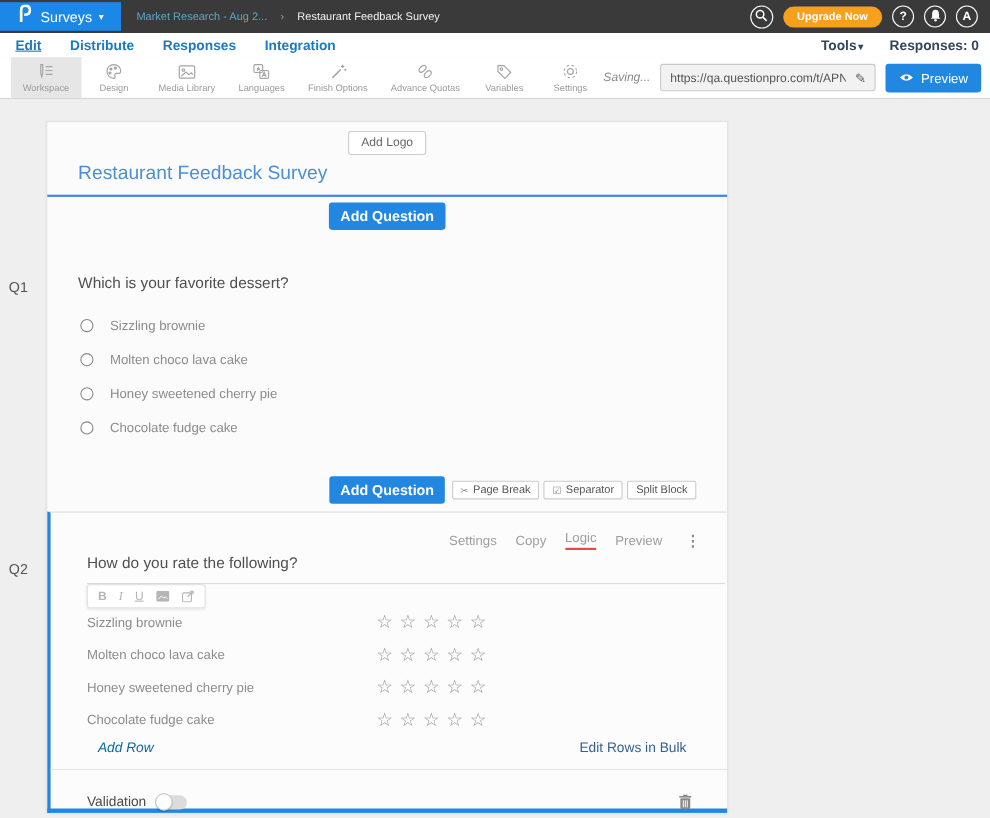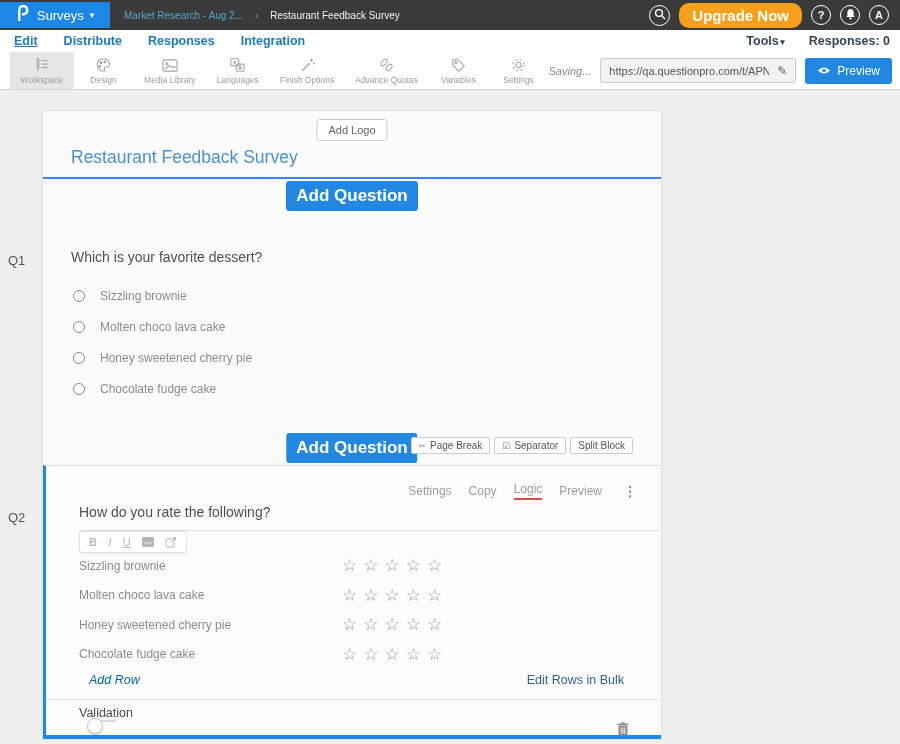--- a/index.html
+++ b/index.html
@@ -11,21 +11,21 @@
   .logo-block { width:110px; height:26px; background:#1b87e6; display:flex; align-items:center; justify-content:center; gap:8px; color:#fff; cursor:pointer; }
   .surveys-label { font-size:13px; }
   .caret { font-size:9px; margin-left:-2px; }
   .breadcrumb { display:flex; align-items:center; margin-left:14px; gap:12px; font-size:10px; }
   .bc-parent { color:#58a9c8; cursor:pointer; }
   .bc-chev { color:#9a9a9a; }
   .bc-current { color:#f2f2f2; }
   .topbar-right { margin-left:auto; display:flex; align-items:center; gap:9px; padding-right:11px; }
   .circle-btn { width:20px; height:20px; border:1.5px solid #fff; border-radius:50%; display:flex; align-items:center; justify-content:center; color:#fff; font-size:11px; font-weight:bold; cursor:pointer; }
   .search-circle { width:21px; height:21px; }
-  .upgrade-btn { background:#f7a01d; color:#fff; font-size:15px; font-weight:bold; border:none; border-radius:10px; padding:4px 13px; cursor:pointer; font-family:inherit; }
+  .upgrade-btn { background:#f7a01d; color:#fff; font-size:10px; font-weight:bold; border:none; border-radius:10px; padding:4px 13px; cursor:pointer; font-family:inherit; }
 
   
   .navbar { position:absolute; top:30px; left:0; width:900px; height:22px; background:#fff; display:flex; align-items:center; padding:0 10px 0 14px; }
   .nav-tabs { display:flex; gap:26px; }
   .nav-tab { font-size:12.5px; font-weight:600; color:#1b7ac0; cursor:pointer; }
   .nav-tab.active { text-decoration:underline; }
   .nav-right { margin-left:auto; display:flex; gap:24px; align-items:center; font-size:12.5px; color:#33475b; font-weight:600; }
   .tools-link { cursor:pointer; }
   .tools-link .caret { color:#33475b; }
 
@@ -49,21 +49,21 @@
   .q1-gutter { top:163px; }
   .q2-gutter { top:420px; }
 
   .card { position:absolute; left:42px; top:20px; width:620px; background:#fbfbfb; border:1px solid #e2e2e2; border-bottom:none; box-shadow:0 1px 3px rgba(0,0,0,0.05); }
 
   .sec-header { height:68px; position:relative; border-bottom:2px solid #3b82f6; }
   .add-logo-btn { position:absolute; top:8px; left:50%; transform:translateX(-50%); background:#fff; border:1px solid #ccc; border-radius:3px; font-size:11px; color:#666; padding:4px 11px; cursor:pointer; font-family:inherit; }
   .survey-title { position:absolute; left:28px; bottom:9px; font-size:17.5px; color:#4a90d2; cursor:text; }
 
   .sec-addq { height:34px; display:flex; align-items:center; justify-content:center; }
-  .add-question-btn { background:#2287e0; color:#fff; font-size:17px; font-weight:bold; border:none; border-radius:3px; padding:5px 10px; cursor:pointer; font-family:inherit; }
+  .add-question-btn { background:#2287e0; color:#fff; font-size:13px; font-weight:bold; border:none; border-radius:3px; padding:5px 10px; cursor:pointer; font-family:inherit; }
 
   .sec-q1 { height:252px; position:relative; }
   .q1-text { position:absolute; left:28px; top:36px; font-size:14px; color:#4f4f4f; cursor:text; }
   .options { position:absolute; left:30px; top:76px; display:flex; flex-direction:column; gap:17px; }
   .option { display:flex; align-items:center; gap:15px; cursor:pointer; }
   .radio { width:12px; height:12px; border:1px solid #888; border-radius:50%; background:#fff; flex:none; }
   .option-label { font-size:12px; color:#8c8c8c; }
   .q1-actions { position:absolute; left:0; right:0; bottom:8px; height:20px; }
   .q1-actions .add-question-btn { position:absolute; left:50%; transform:translateX(-50%); top:-4px; }
   .mini-btns { position:absolute; right:28px; top:0; display:flex; gap:4px; }
@@ -82,21 +82,21 @@
   .rt-bold { font-weight:bold; }
   .rt-italic { font-style:italic; font-family:"Liberation Serif", serif; }
   .rt-under { text-decoration:underline; }
   .rating-rows { position:absolute; top:85px; left:33px; right:30px; }
   .rating-row { height:29.5px; display:flex; align-items:center; position:relative; }
   .row-label { font-size:12px; color:#8c8c8c; cursor:text; }
   .stars { position:absolute; left:263px; font-size:17px; color:#999; letter-spacing:6px; cursor:pointer; white-space:nowrap; }
   .add-row-link { position:absolute; top:207px; left:43px; font-size:12.5px; color:#0369a1; cursor:pointer;font-style:italic; }
   .edit-rows-link { position:absolute; top:207px; right:37px; font-size:12.5px; color:#33628f; cursor:pointer; }
   .q2-divider { position:absolute; top:233px; left:0; right:0; border-top:1px solid #e5e5e5; }
-  .validation-row { position:absolute; top:240px; left:33px; right:32px; height:30px; display:flex; align-items:flex-start;flex-direction:column; }
+  .validation-row { position:absolute; top:240px; left:33px; right:32px; height:30px; display:flex; align-items:flex-end; }
   .validation-label { font-size:12.5px; color:#4a4a4a; }
   .toggle { margin-left:10px; width:27px; height:13px; background:#dcdcdc; border-radius:7px; position:relative; cursor:pointer; }
   .toggle-knob { position:absolute; left:-2px; top:-2px; width:16px; height:16px; background:#fdfdfd; border:1px solid #c8c8c8; border-radius:50%; box-shadow:0 1px 1px rgba(0,0,0,0.18); }
   .trash-btn { margin-left:auto; cursor:pointer; display:flex; align-items:center; }
 </style>
 </head>
 <body>
 
 <div class="topbar">
   <div class="logo-block">

